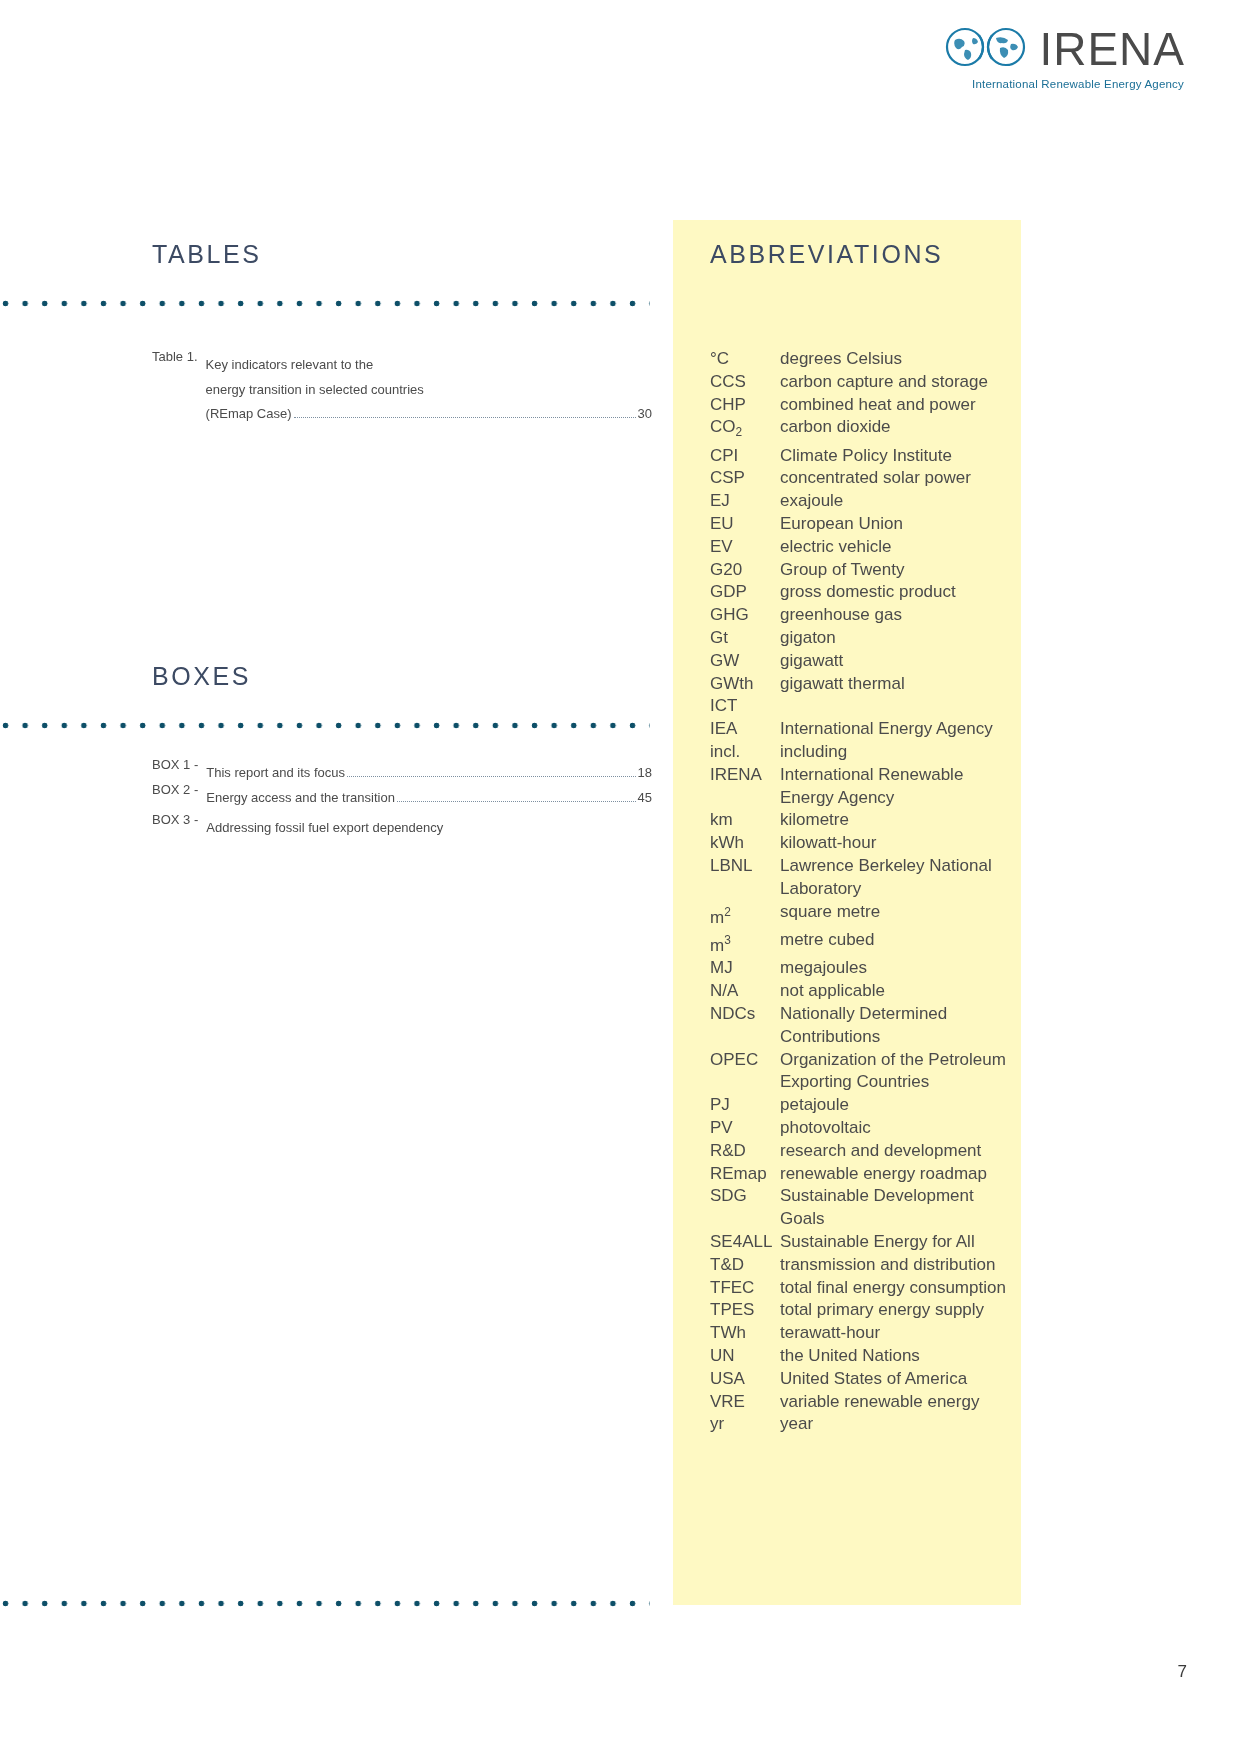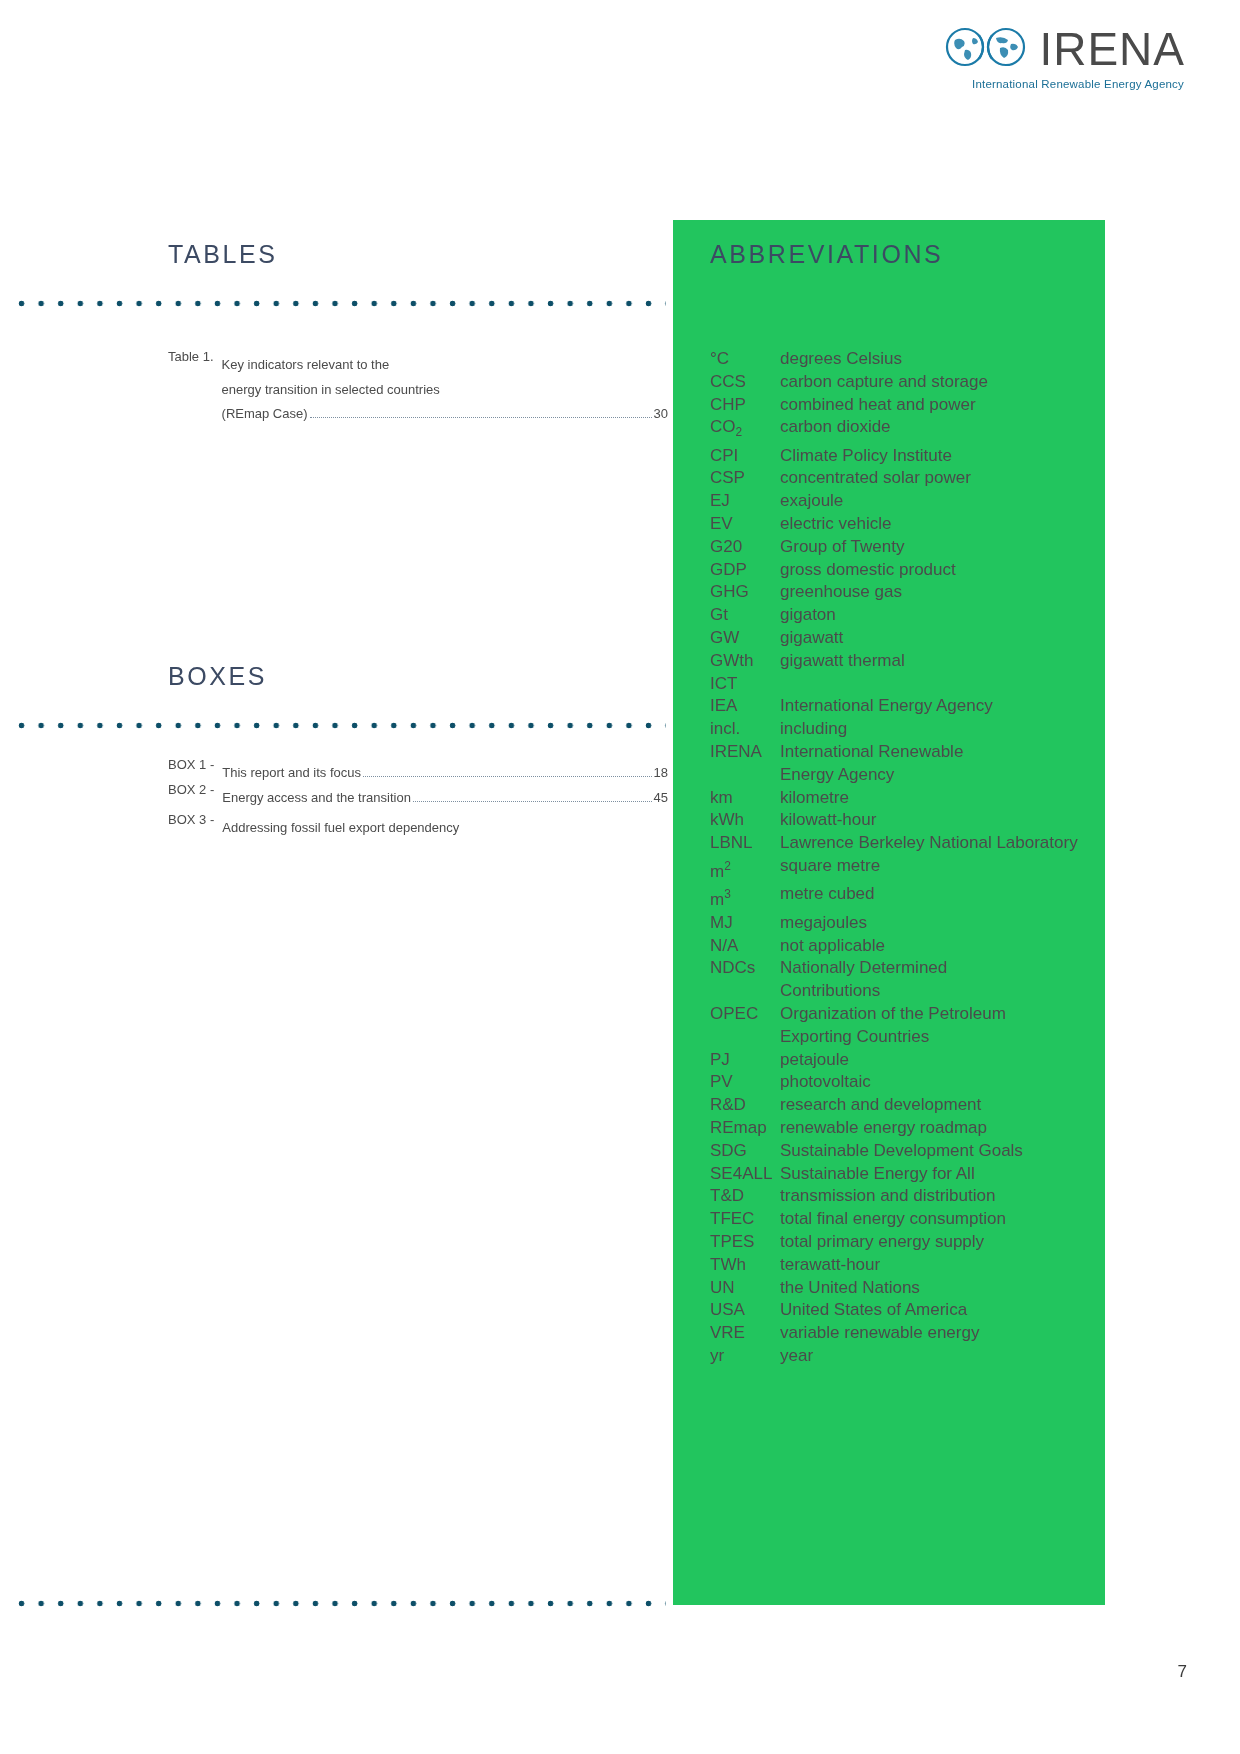--- a/index.html
+++ b/index.html
@@ -42,21 +42,21 @@
     font-size: 11.5px;
     color: #1b6f96;
     letter-spacing: 0.2px;
     margin-top: 6px;
     margin-right: 1px;
   }
 
   
   .left-col {
     position: absolute;
-    left: 16px;
+    left: 0;
     top: 0;
     width: 660px;
     height: 1458px;
   }
   .section-title {
     position: absolute;
     left: 152px;
     font-size: 25px;
     letter-spacing: 2.6px;
     color: #3c4a63;
@@ -110,23 +110,23 @@
   #tbl-1 { top: 345px; }
   #box-1 { top: 753px; }
   #box-2 { top: 778px; }
   #box-3 { top: 808px; }
 
   
   .abbr-panel {
     position: absolute;
     left: 673px;
     top: 220px;
-    width: 432px;
+    width: 348px;
     height: 1385px;
-    background: #22c55e;
+    background: #fef9c3;
   }
   .abbr-title {
     position: absolute;
     left: 37px;
     top: 20px;
     font-size: 25px;
     letter-spacing: 2.6px;
     color: #3c4a63;
     font-weight: 400;
   }
@@ -272,20 +272,24 @@
       </div>
       <div class="abbr-row">
         <div class="abbr-key">CSP</div>
         <div class="abbr-val">concentrated solar power</div>
       </div>
       <div class="abbr-row">
         <div class="abbr-key">EJ</div>
         <div class="abbr-val">exajoule</div>
       </div>
       <div class="abbr-row">
+        <div class="abbr-key">EU</div>
+        <div class="abbr-val">European Union</div>
+      </div>
+      <div class="abbr-row">
         <div class="abbr-key">EV</div>
         <div class="abbr-val">electric vehicle</div>
       </div>
       <div class="abbr-row">
         <div class="abbr-key">G20</div>
         <div class="abbr-val">Group of Twenty</div>
       </div>
       <div class="abbr-row">
         <div class="abbr-key">GDP</div>
         <div class="abbr-val">gross domestic product</div>

